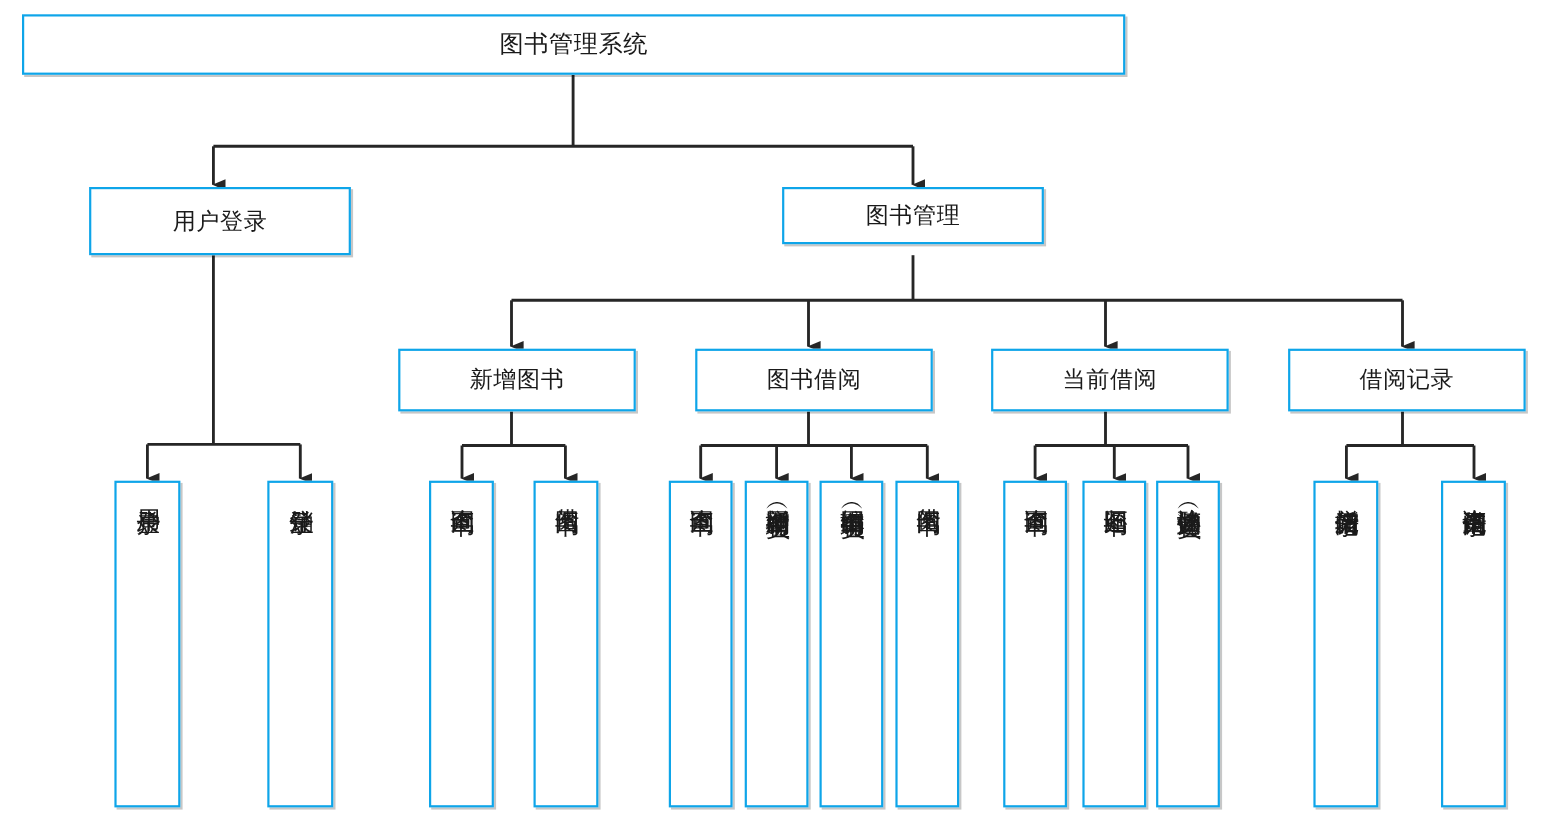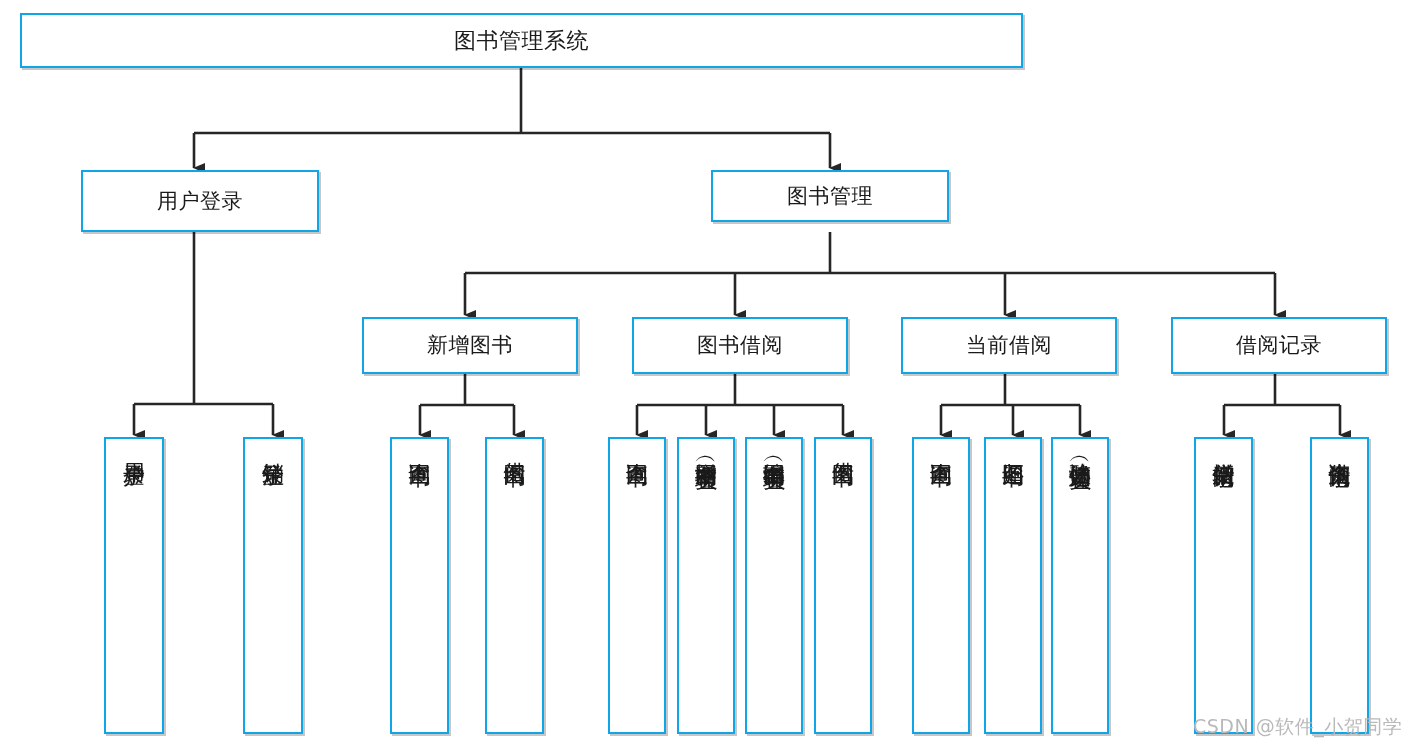--- a/index.html
+++ b/index.html
@@ -168,15 +168,14 @@
         <span class="node-label">确认归还（管理员）</span>
       </div>
       <div class="node vertical" style="left: 1194px; top: 437px; width: 59px; height: 297px;">
         <span class="node-label">新增借阅记录</span>
       </div>
       <div class="node vertical" style="left: 1310px; top: 437px; width: 59px; height: 297px;">
         <span class="node-label">查询借阅记录</span>
       </div>
     </div>
 
-  <div class="watermark" style="left: 1193px; top: 714px;">CSDN @软件_小贺同学</div>
 
 </div>
 
 </body></html>

